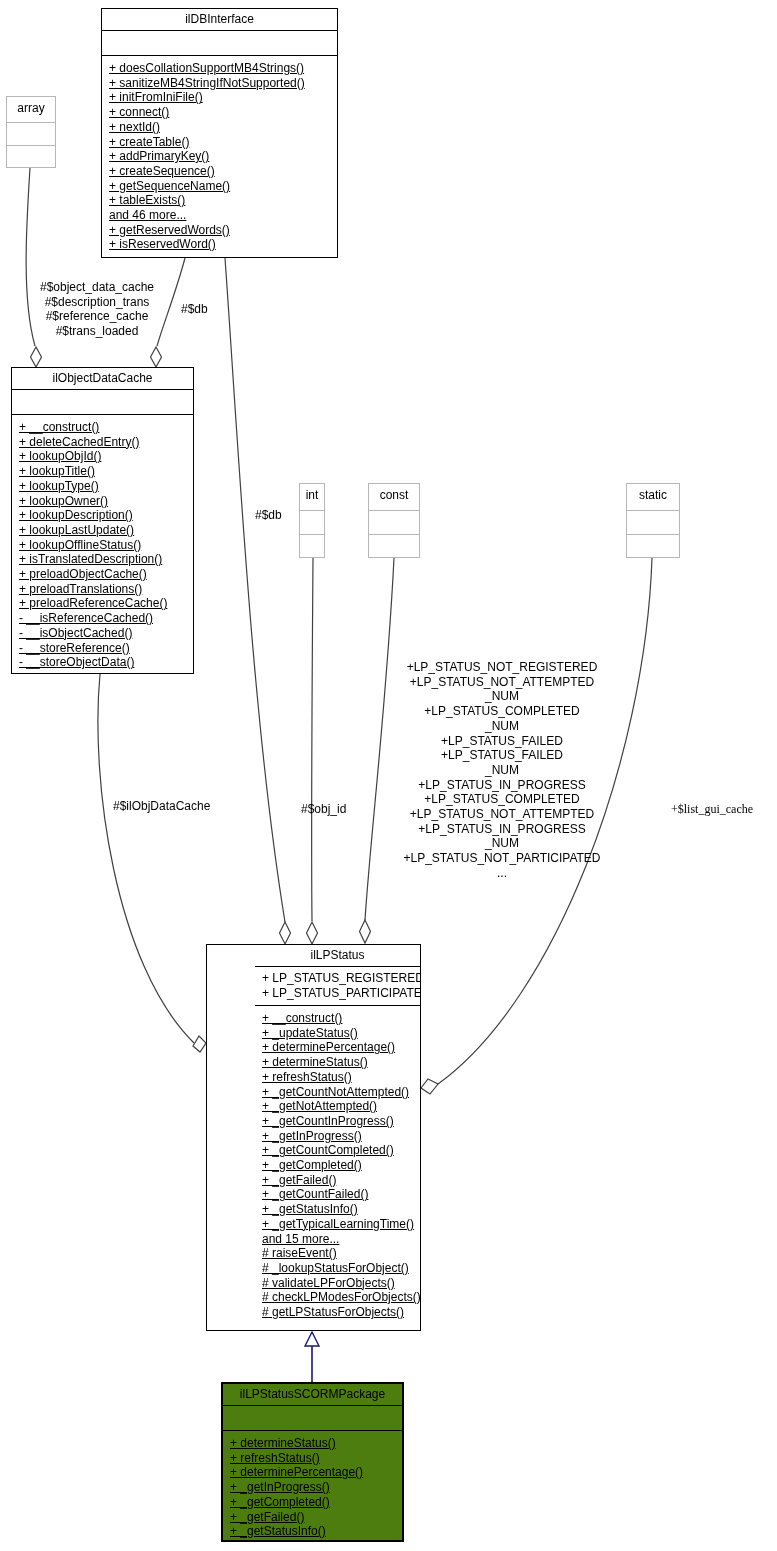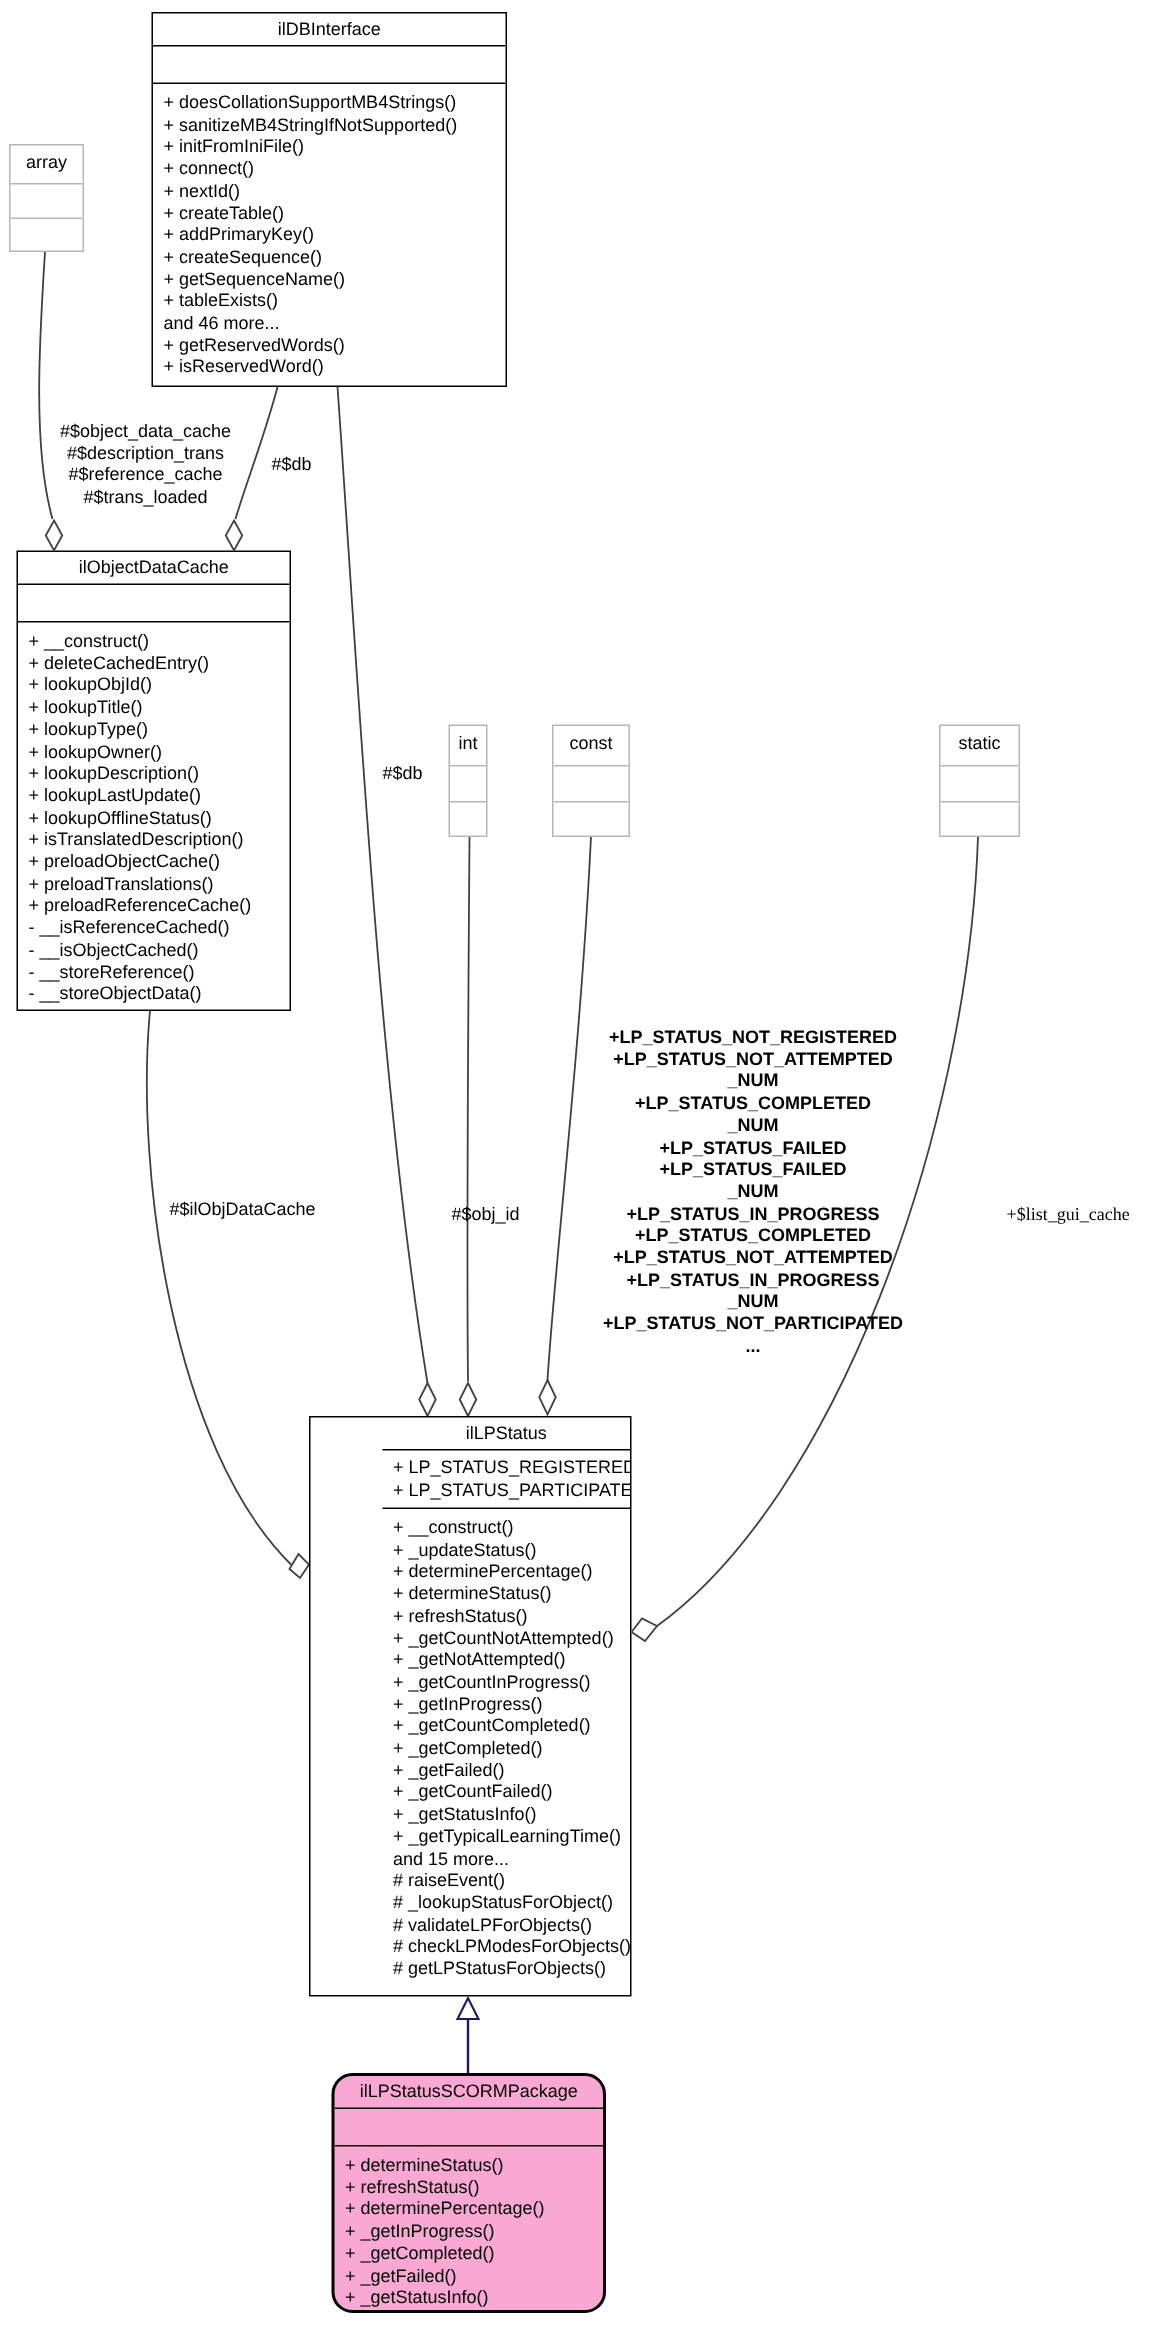--- a/index.html
+++ b/index.html
@@ -3,24 +3,24 @@
 <meta charset="utf-8">
 <style>
   * { margin:0; padding:0; box-sizing:border-box; }
   html,body { background:#ffffff; }
   body { font-family:"Liberation Sans", sans-serif; color:#000; }
   .canvas { position:relative; width:777px; height:1551px; background:#fff; overflow:hidden; }
   .edges { position:absolute; left:0; top:0; width:777px; height:1551px; }
 
   .uml-node { position:absolute; background:#fff; border:1px solid #000;
               display:flex; flex-direction:column; font-size:12px; overflow:hidden; }
-  .uml-node.selected { background:#f9a8d4; border-width:2px;border-radius:14px; }
+  .uml-node.selected { background:#4d7c0f; border-width:2px; }
   .uml-title { border-bottom:1px solid #000; text-align:center; padding:3px 3px 4px; white-space:nowrap; }
   .uml-attrs { border-bottom:1px solid #000; padding:4px 7px 0; overflow:hidden; }
-  .uml-methods { flex:1; padding:5px 7px 0; overflow:hidden; }
+  .uml-methods { flex:1; padding:5px 7px 0; overflow:hidden;text-decoration:underline; }
   .member-line { line-height:14.7px; white-space:nowrap; }
 
   .type-node { position:absolute; background:#fff; border:1px solid #b6b6b6;
                display:flex; flex-direction:column; font-size:12px; overflow:hidden; }
   .type-title { flex:1; text-align:center; padding-top:4px; white-space:nowrap; }
   .type-cell { flex:1; border-top:1px solid #b6b6b6; }
 
   .edge-label { position:absolute; font-size:12px; line-height:15px; white-space:nowrap; }
   .edge-label.centered { text-align:center; }
   .edge-label .label-line { line-height:14.7px; white-space:nowrap; }
@@ -178,21 +178,21 @@
     </div>
 
   <div class="edge-label" style="left:181px; top:302px;">#$db</div>
 
   <div class="edge-label" style="left:255px; top:508px;">#$db</div>
 
   <div class="edge-label" style="left:113px; top:799px;">#$ilObjDataCache</div>
 
   <div class="edge-label" style="left:301px; top:802px;">#$obj_id</div>
 
-  <div class="edge-label centered" style="left:390px; top:684px; width:224px;font-weight:bold;">
+  <div class="edge-label centered" style="left:390px; top:660px; width:224px;">
       <div class="label-line">+LP_STATUS_NOT_REGISTERED</div>
       <div class="label-line">+LP_STATUS_NOT_ATTEMPTED</div>
       <div class="label-line">_NUM</div>
       <div class="label-line">+LP_STATUS_COMPLETED</div>
       <div class="label-line">_NUM</div>
       <div class="label-line">+LP_STATUS_FAILED</div>
       <div class="label-line">+LP_STATUS_FAILED</div>
       <div class="label-line">_NUM</div>
       <div class="label-line">+LP_STATUS_IN_PROGRESS</div>
       <div class="label-line">+LP_STATUS_COMPLETED</div>

